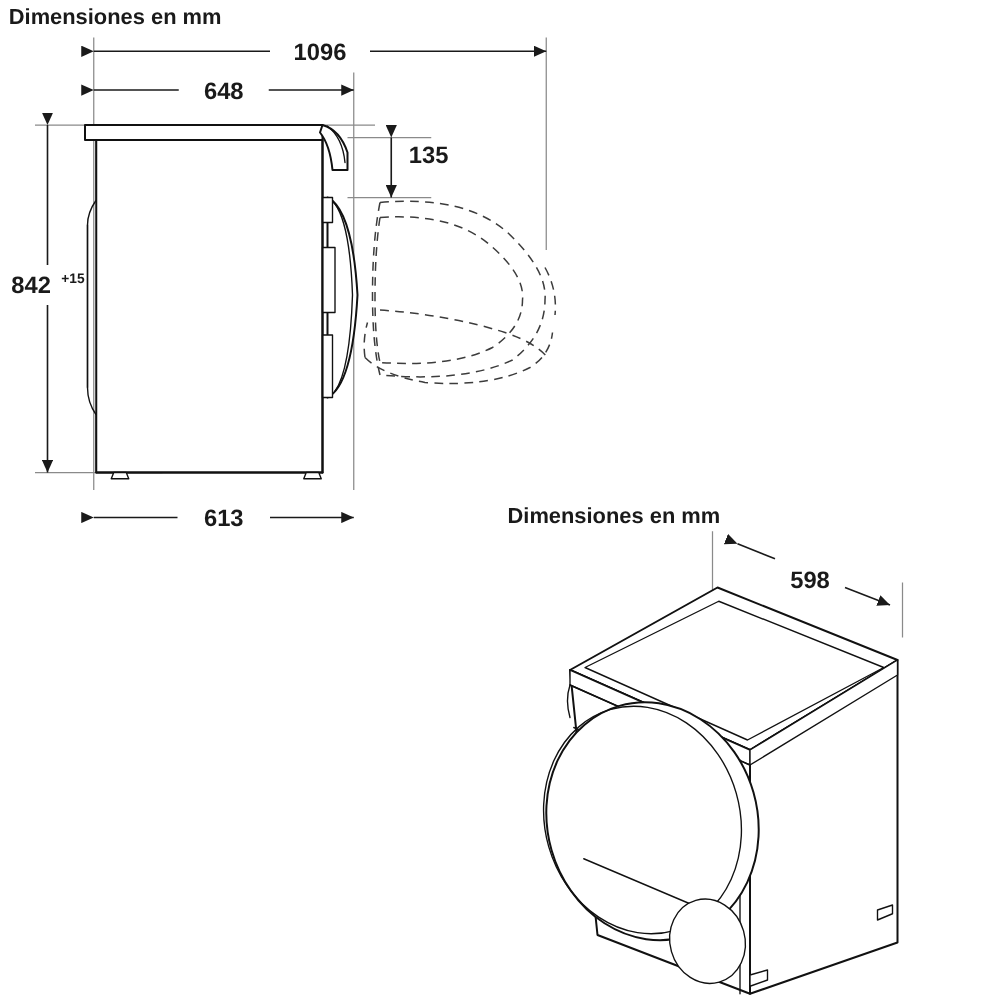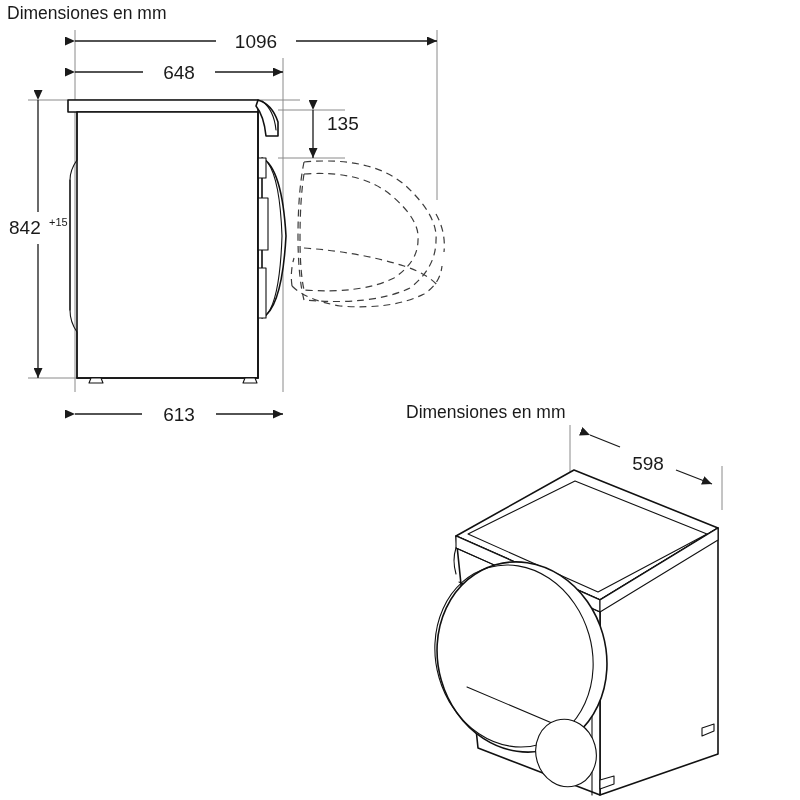--- a/index.html
+++ b/index.html
@@ -14,20 +14,21 @@
     color: #000000;
     overflow: hidden;
     position: relative;
   }
   #drawing-root {
     position: absolute;
     left: 0;
     top: 0;
     width: 800px;
     height: 800px;
+    font-weight: bold;
   }
   svg.canvas {
     display: block;
     width: 800px;
     height: 800px;
   }
   .dim-text {
     font-family: "Liberation Sans", sans-serif;
     font-size: 19px;
     fill: #1a1a1a;

